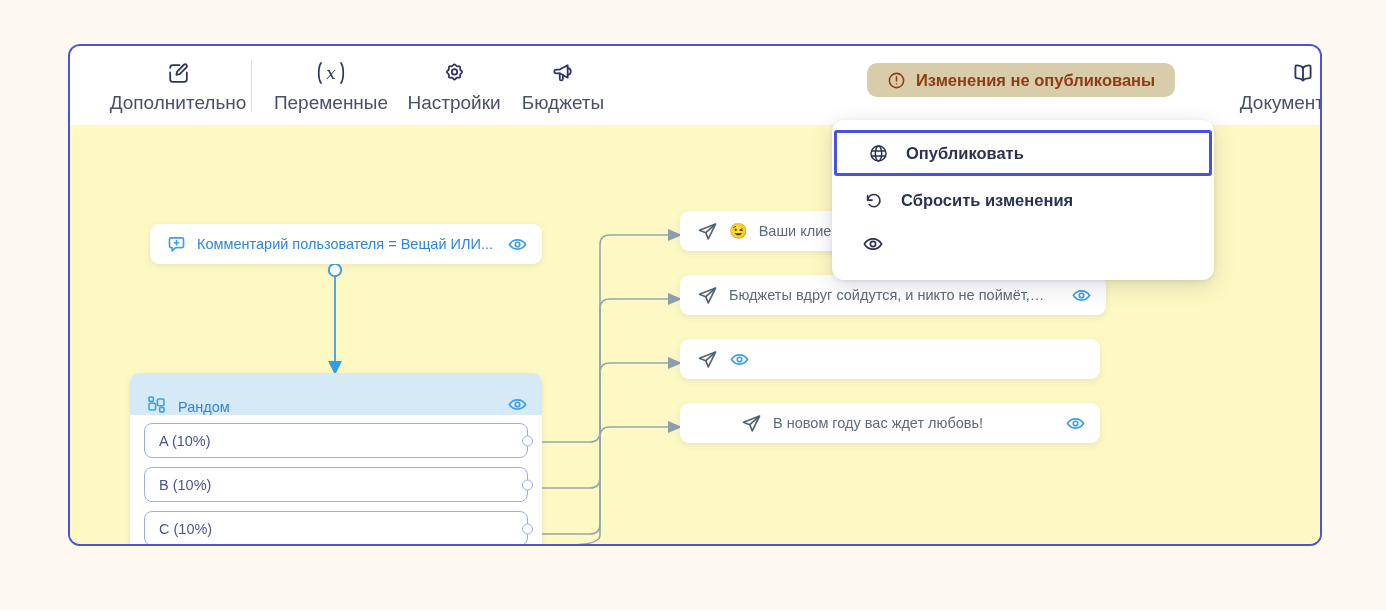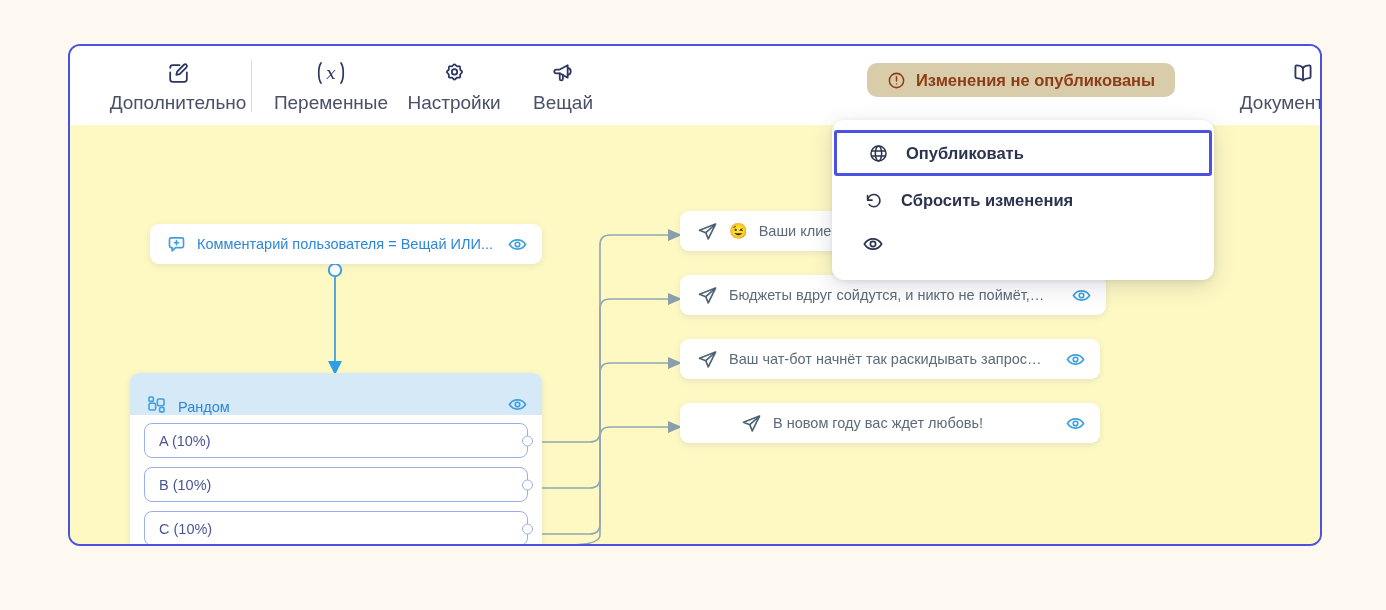--- a/index.html
+++ b/index.html
@@ -310,21 +310,21 @@
     </div>
 
     <div class="tool-item" style="left:441px; width:104px;">
       <span class="tool-icon">
         <svg width="25" height="25" viewBox="0 0 24 24" fill="none" stroke="currentColor" stroke-width="1.7" stroke-linecap="round" stroke-linejoin="round">
           <path d="M5 8.2h3.4L16 4v12l-7.6-4.2H5a1.8 1.8 0 0 1 0-3.6z"></path>
           <path d="M16 6.6c1.8.4 3 1.8 3 3.4s-1.2 3-3 3.4"></path>
           <path d="M8.4 11.8v5.4a1.5 1.5 0 0 0 3 0v-4"></path>
         </svg>
       </span>
-      <span class="tool-label">Вещай</span>
+      <span class="tool-label">Бюджеты</span>
     </div>
 
     <div id="publish-badge">
       <span style="display:flex;align-items:center;">
         <svg width="19" height="19" viewBox="0 0 24 24" fill="none" stroke="#8e3c16" stroke-width="1.9" stroke-linecap="round">
           <circle cx="12" cy="12" r="9"></circle>
           <path d="M12 7.2v5.4"></path>
           <circle cx="12" cy="16.3" r="0.9" fill="#8e3c16" stroke="none"></circle>
         </svg>
       </span>
@@ -491,21 +491,20 @@
     </div>
 
     <div class="node msg-node" id="node-msg-2">
       <div class="node-row">
         <span class="plane">
           <svg width="23" height="23" viewBox="0 0 24 24" fill="none" stroke="currentColor" stroke-width="1.7" stroke-linejoin="round">
             <path d="M20.4 4.2 3.6 10.6l6.6 2.6 2.6 6.6z"></path>
             <path d="M10.2 13.2 20.4 4.2"></path>
           </svg>
         </span>
-        <span class="node-title">Ваш чат-бот начнёт так раскидывать запрос…</span>
         <span class="eye">
           <svg width="21" height="21" viewBox="0 0 24 24" fill="none" stroke="currentColor" stroke-width="1.9">
             <path d="M2.8 12S6.2 6.8 12 6.8 21.2 12 21.2 12 17.8 17.2 12 17.2 2.8 12 2.8 12z"></path>
             <circle cx="12" cy="12" r="2.6"></circle>
           </svg>
         </span>
       </div>
     </div>
 
     <div class="node msg-node" id="node-msg-3">

